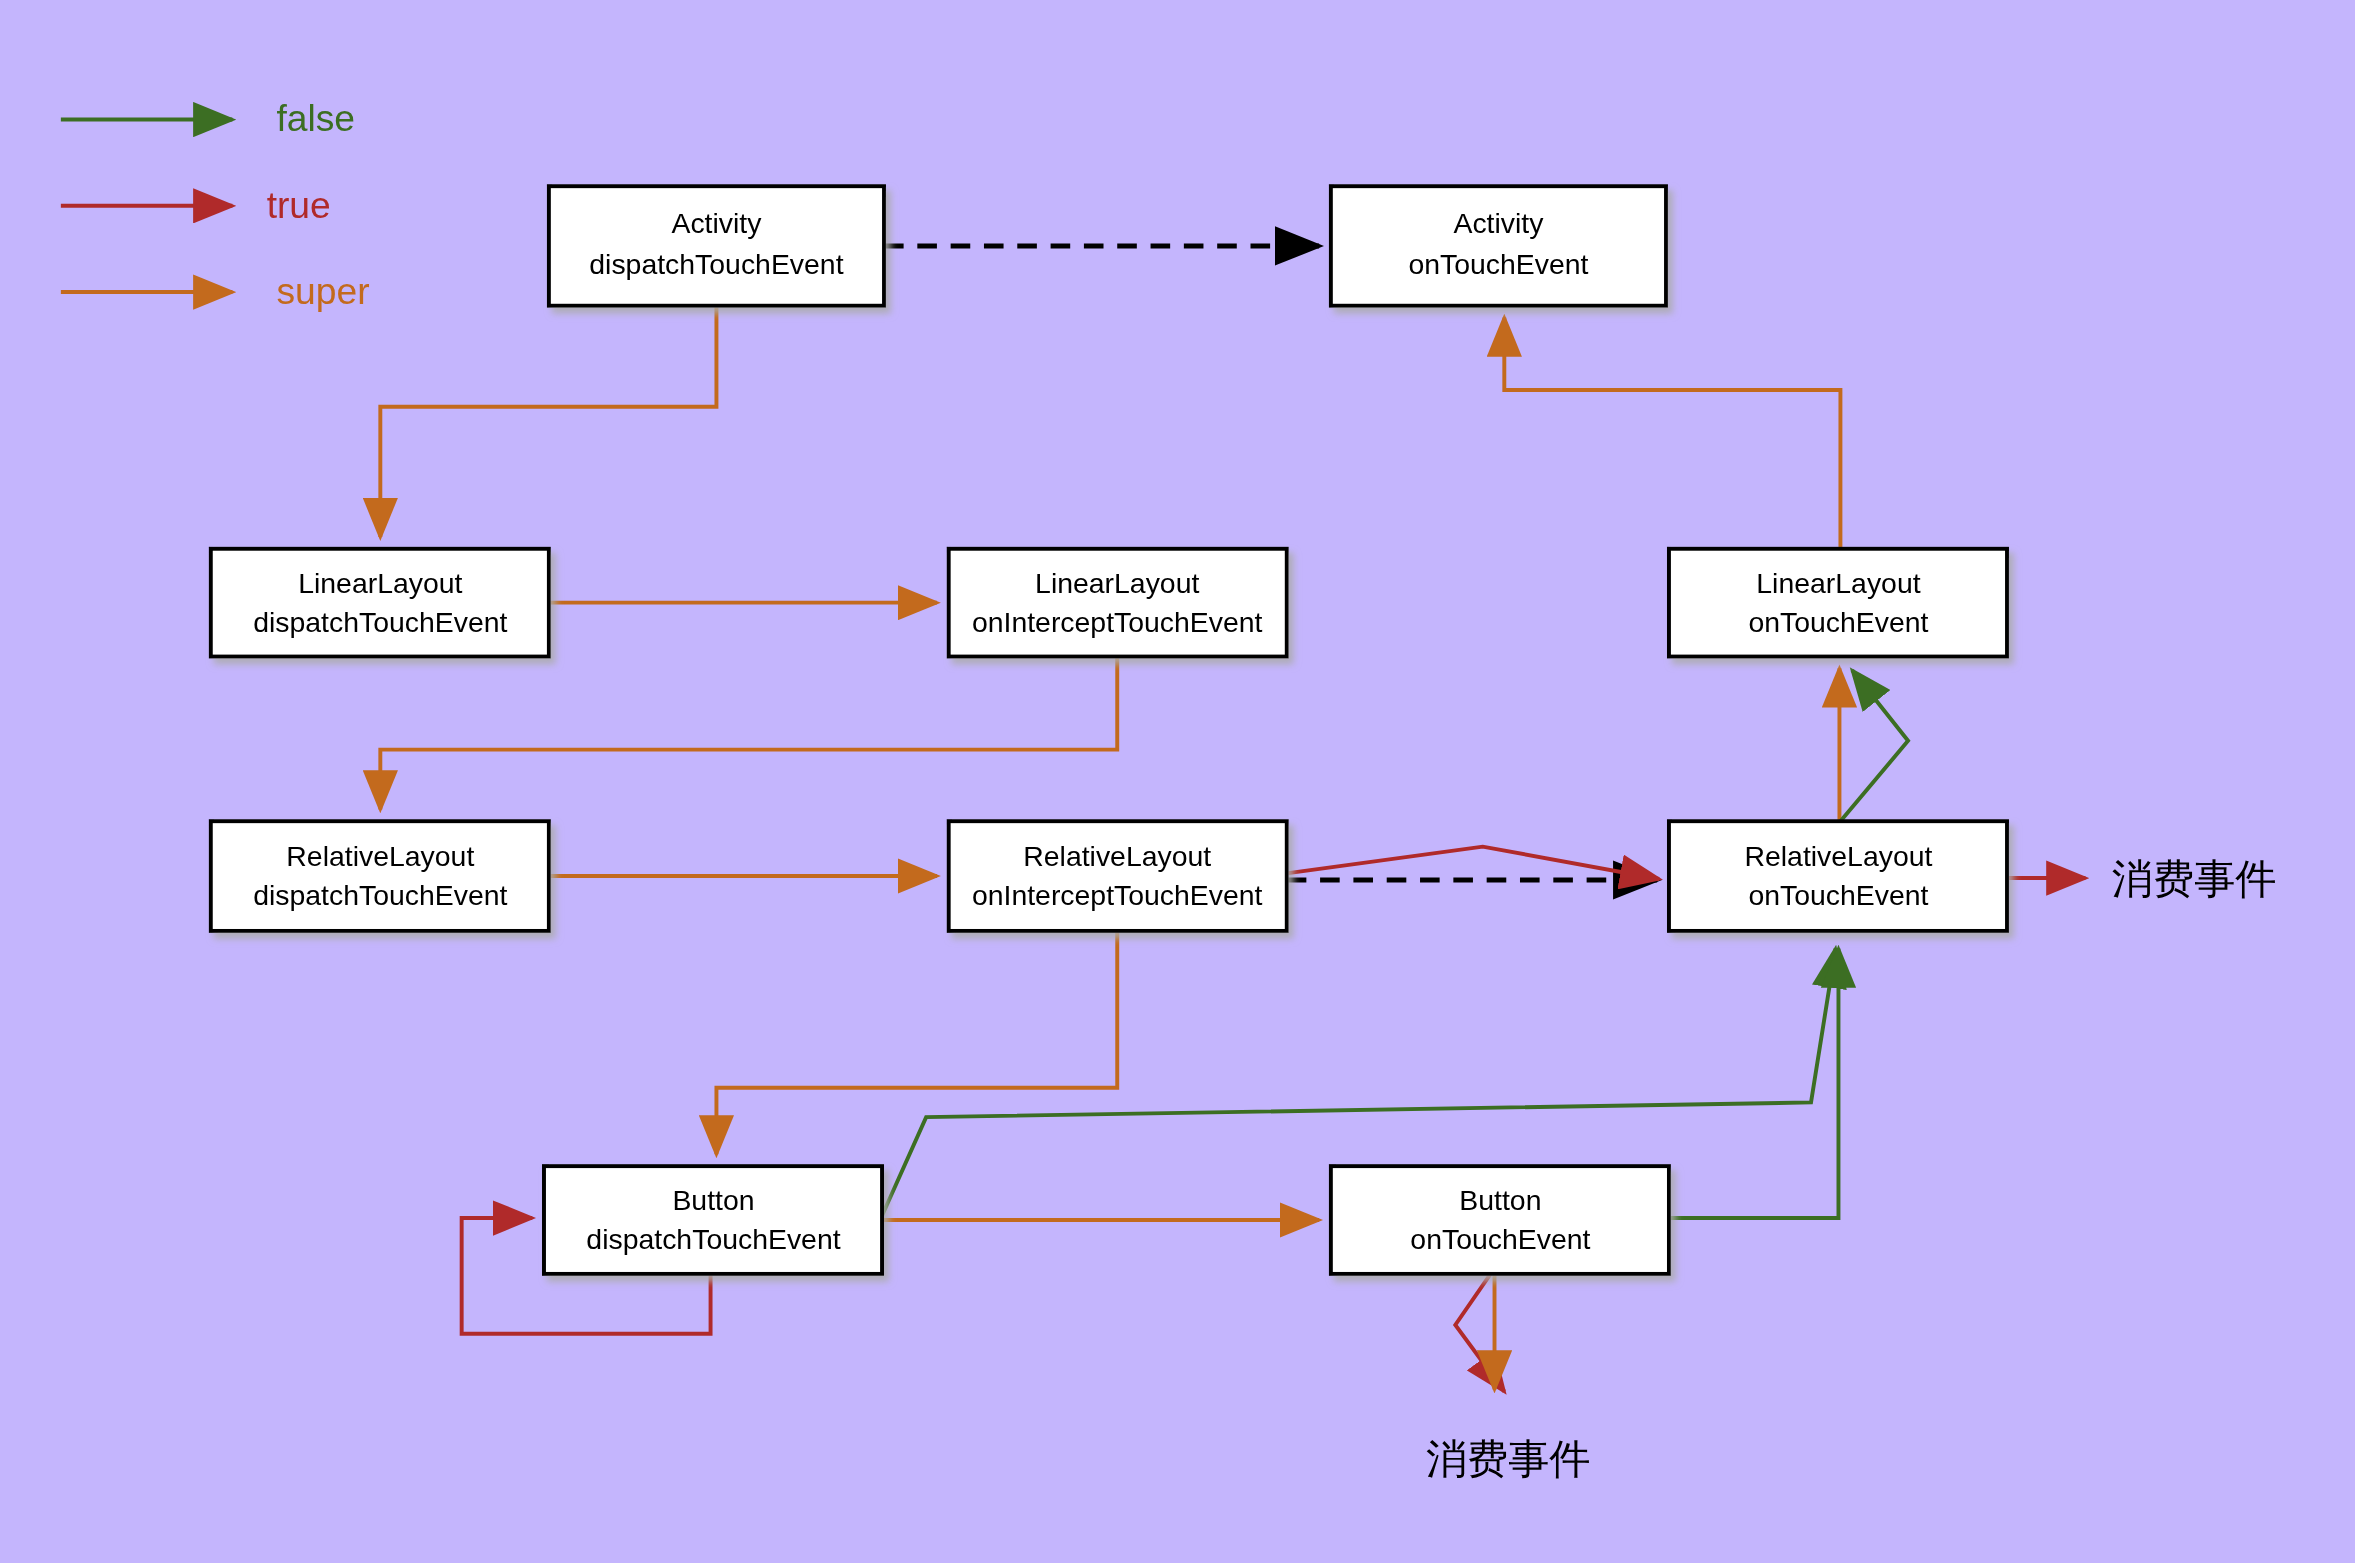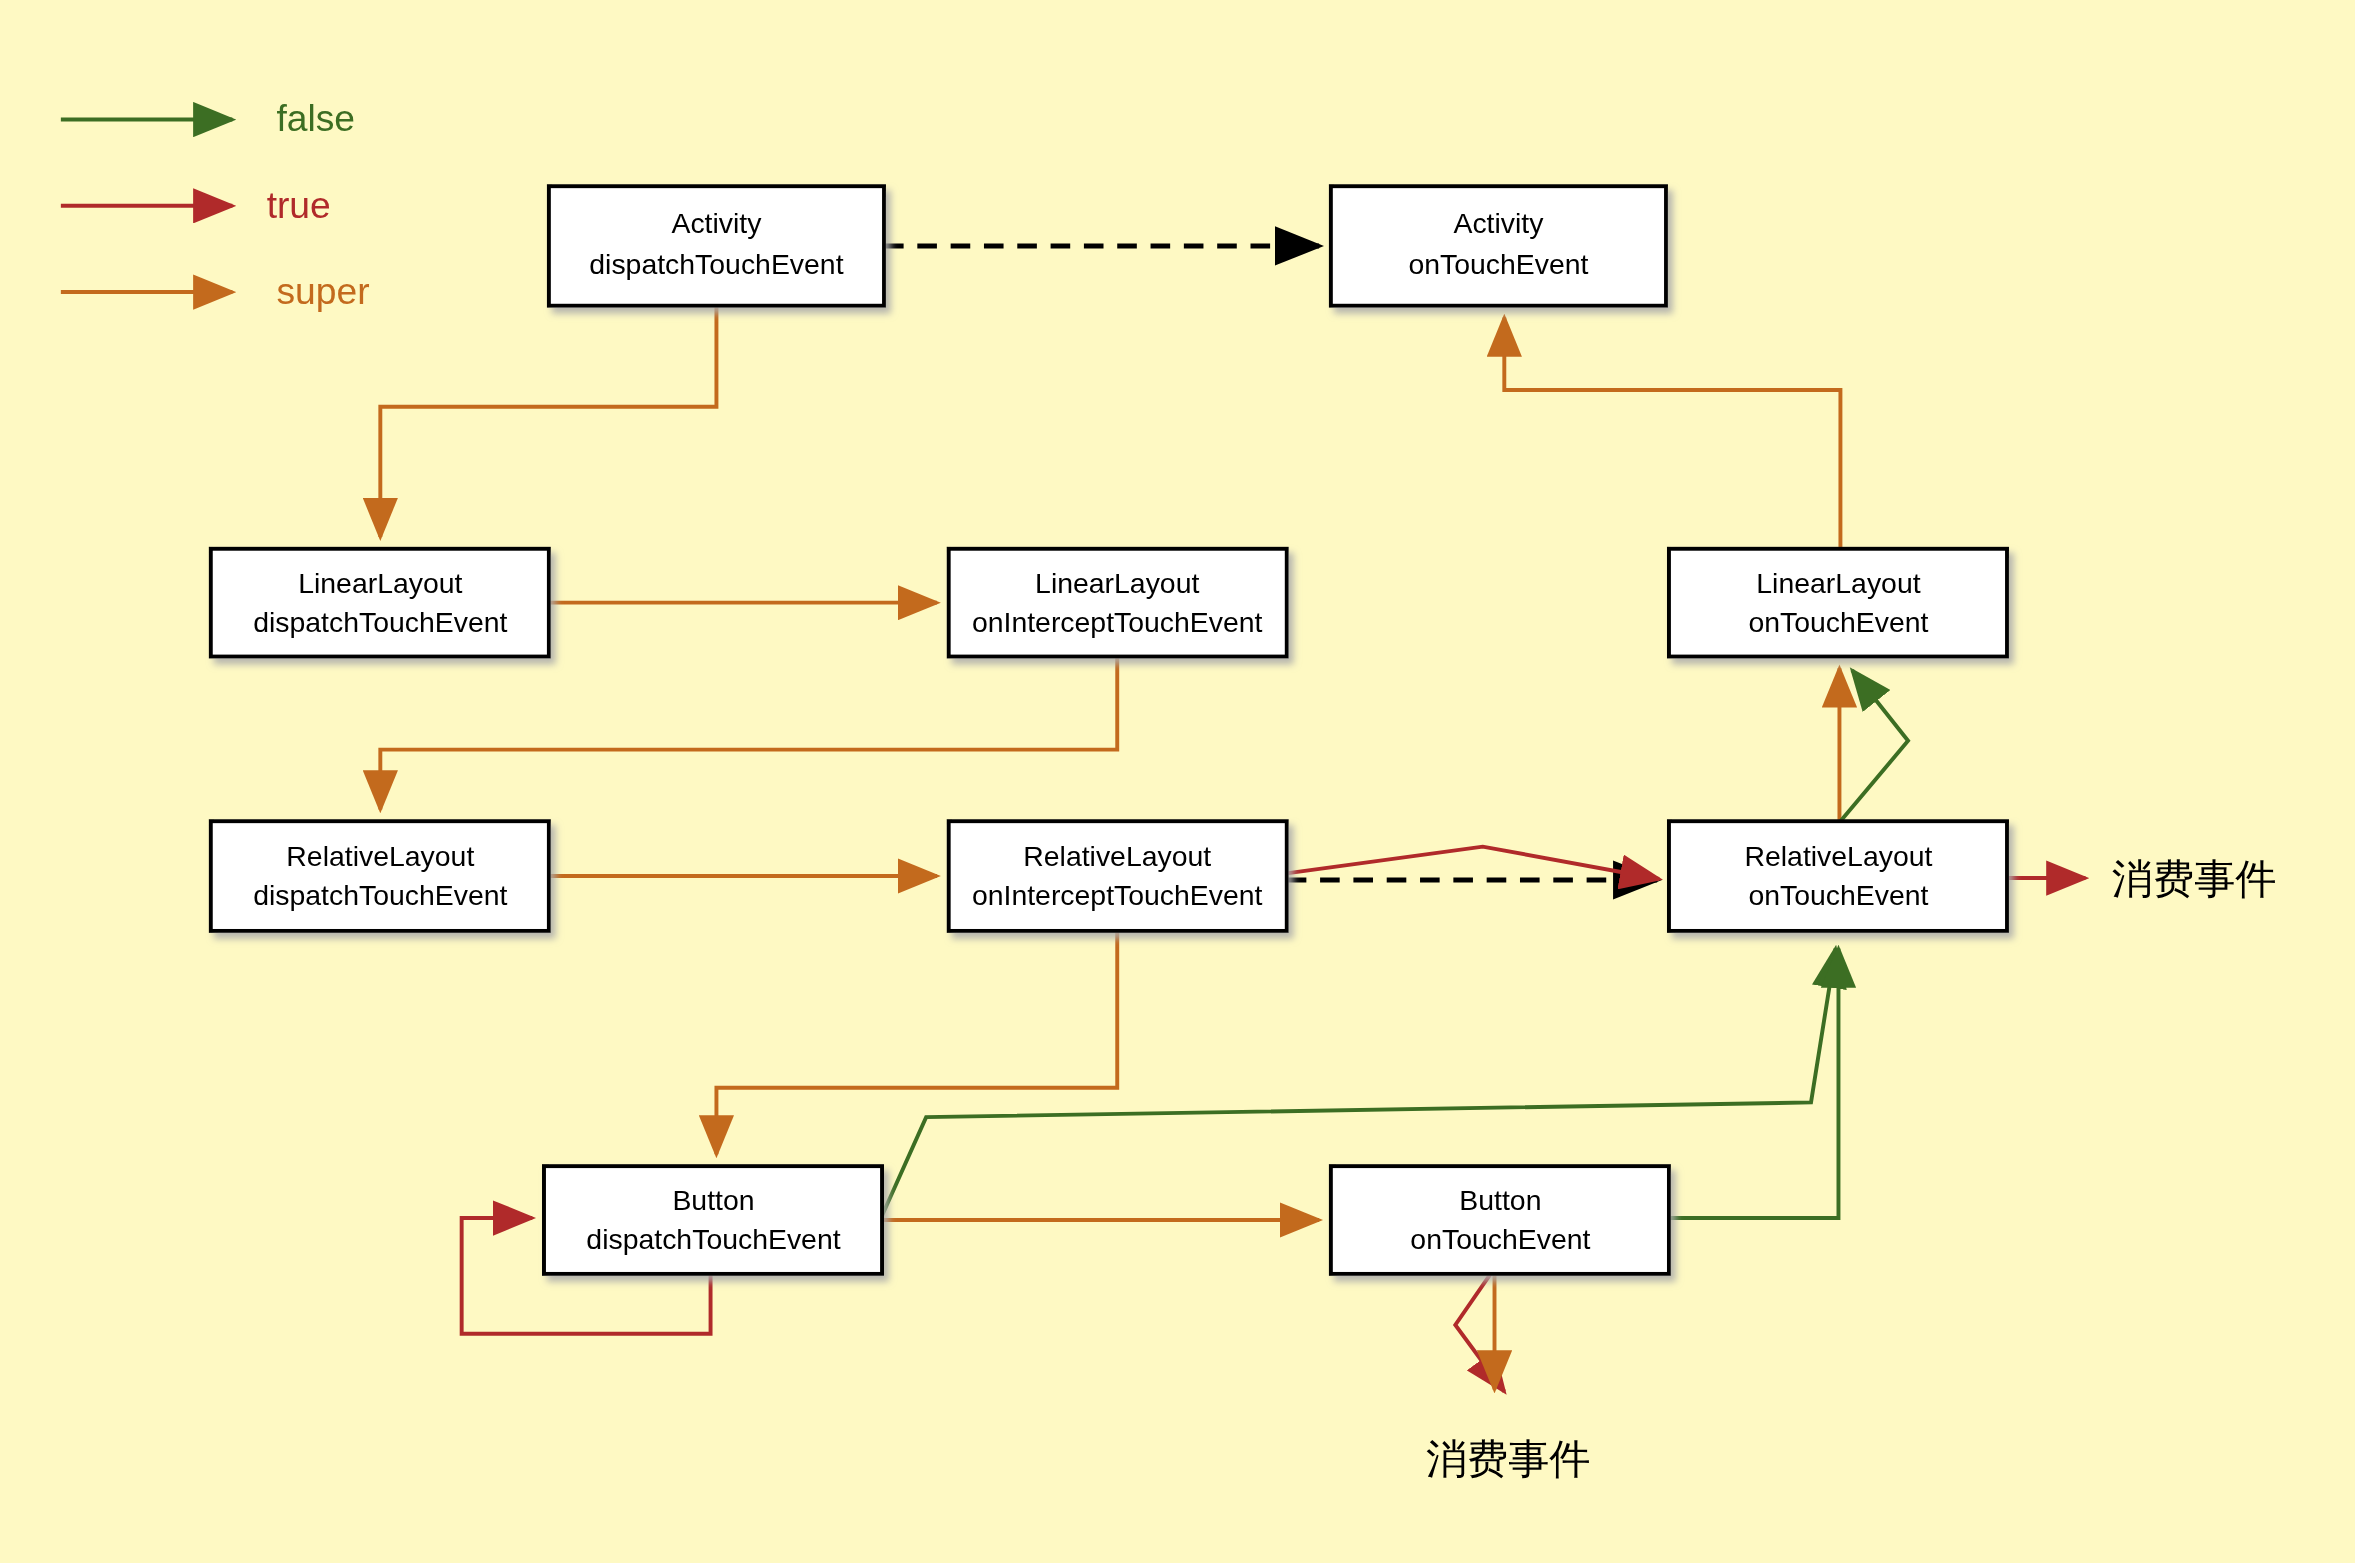--- a/index.html
+++ b/index.html
@@ -10,21 +10,21 @@
   body {
     width: 2355px;
     height: 1563px;
     font-family: "Liberation Sans", "DejaVu Sans", sans-serif;
     overflow: hidden;
   }
   #stage {
     position: relative;
     width: 2355px;
     height: 1563px;
-    background: #fef9c3;
+    background: #c4b5fd;
   }
   svg#diagram {
     position: absolute;
     left: 0;
     top: 0;
     width: 2355px;
     height: 1563px;
   }
   .box-rect {
     fill: #ffffff;

